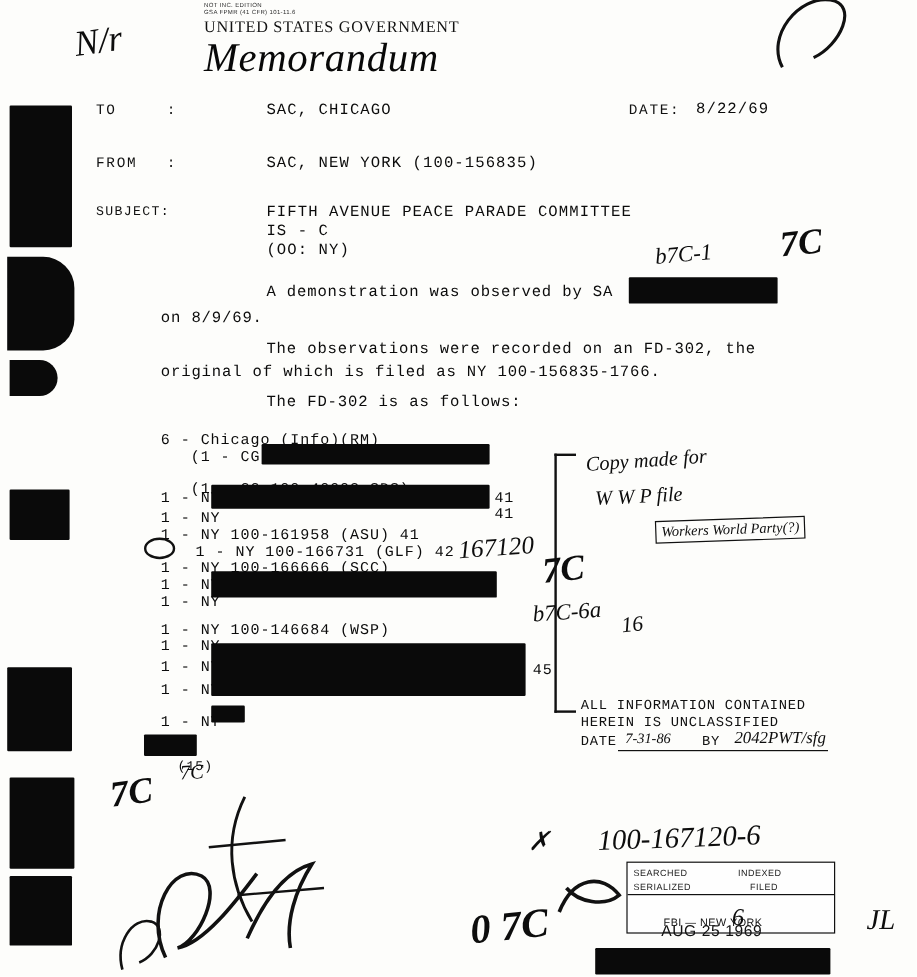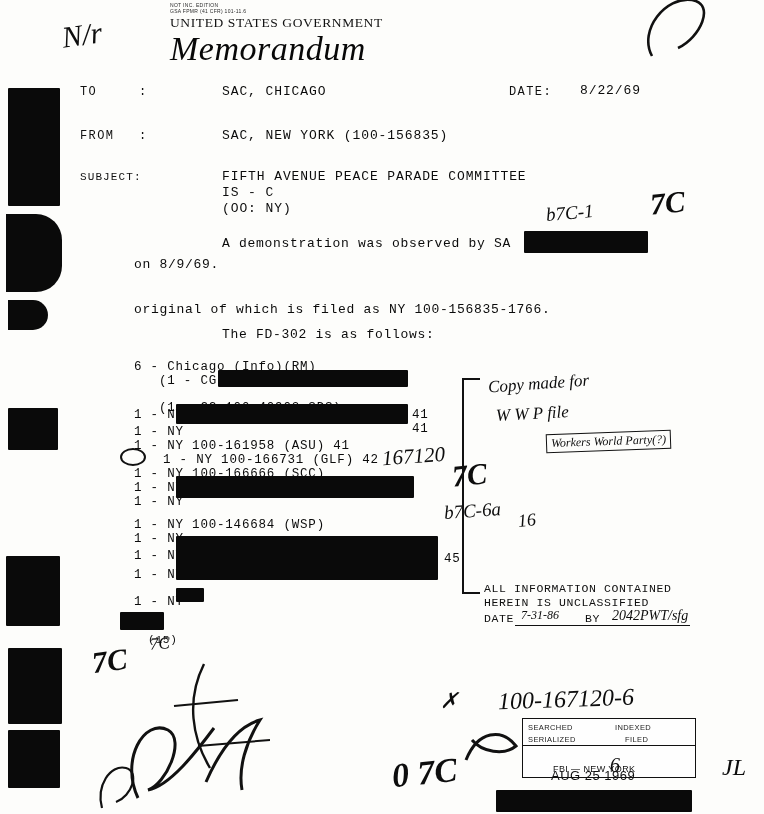--- a/index.html
+++ b/index.html
@@ -133,36 +133,37 @@
   <div class="abs tiny-top" style="left:170px; top:2px;">NOT INC. EDITION</div>
   <div class="abs tiny-top" style="left:170px; top:8px;">GSA FPMR (41 CFR) 101-11.6</div>
 
   <div class="abs gov-line" style="left:170px; top:15px;">UNITED STATES GOVERNMENT</div>
   <div class="abs memo-word" style="left:170px; top:30px;">Memorandum</div>
 
   <div class="abs fieldlabel" style="left:80px; top:85px;">TO</div>
   <div class="abs fieldcolon" style="left:139px; top:85px;">:</div>
   <div class="abs fieldval" style="left:222px; top:84px;">SAC, CHICAGO</div>
 
-  <div class="abs fieldlabel" style="left:509px; top:85px;">DATE:</div>
+  <div class="abs fieldlabel" style="left:524px; top:85px;">DATE:</div>
   <div class="abs fieldval" style="left:580px; top:83px;">8/22/69</div>
 
   <div class="abs fieldlabel" style="left:80px; top:129px;">FROM</div>
   <div class="abs fieldcolon" style="left:139px; top:129px;">:</div>
   <div class="abs fieldval" style="left:222px; top:128px;">SAC, NEW YORK  (100-156835)</div>
 
   <div class="abs fieldlabel" style="left:80px; top:171px; font-size:11px; letter-spacing:1.1px;">SUBJECT:</div>
   <div class="abs fieldval" style="left:222px; top:169px;text-align:center;">FIFTH AVENUE PEACE PARADE COMMITTEE</div>
   <div class="abs fieldval" style="left:222px; top:185px;">IS - C</div>
   <div class="abs fieldval" style="left:222px; top:201px;">(OO: NY)</div>
 
   <div class="abs bodytext" style="left:222px; top:234px;">A demonstration was observed by SA</div>
   <div class="redact" style="left:524px; top:231px; width:124px; height:22px;"></div>
   <div class="abs bodytext" style="left:134px; top:255px;">on 8/9/69.</div>
 
+  <div class="abs bodytext" style="left:222px; top:281px;">The observations were recorded on an FD-302, the</div>
   <div class="abs bodytext" style="left:134px; top:300px;">original of which is filed as NY 100-156835-1766.</div>
 
   <div class="abs bodytext" style="left:222px; top:325px;">The FD-302 is as follows:</div>
 
   <div class="abs cclist" style="left:134px; top:359px;">6 - Chicago (Info)(RM)</div>
   <div class="abs cclist" style="left:134px; top:373px;">   (1 - CG</div>
   <div class="abs cclist" style="left:134px; top:400px;">   (1 - CG 100-40903 SDS)</div>
   <div class="abs cclist" style="left:134px; top:407px;">1 - NY</div>
   <div class="abs cclist" style="left:134px; top:424px;">1 - NY</div>
   <div class="abs cclist" style="left:134px; top:438px;">1 - NY 100-161958 (ASU) 41</div>

